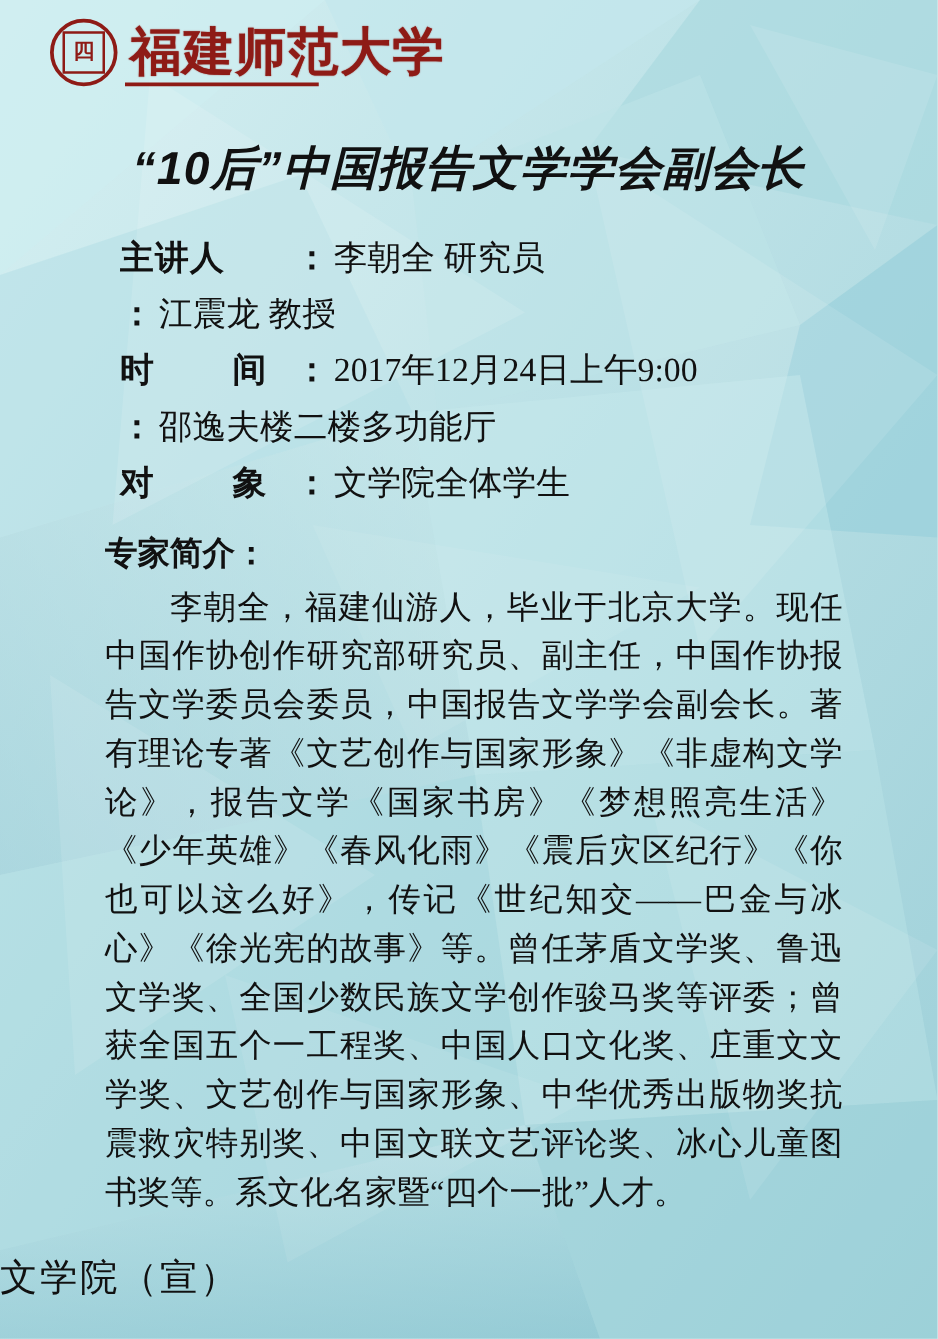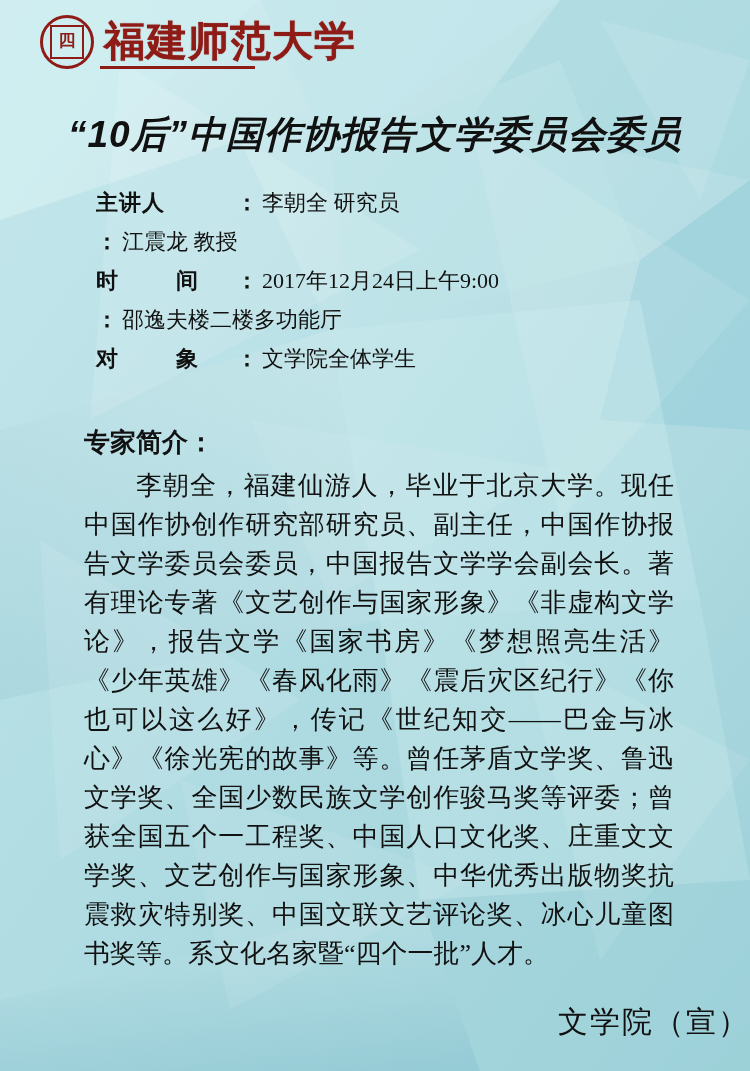--- a/index.html
+++ b/index.html
@@ -105,21 +105,21 @@
   .info {
     position: absolute;
     top: 188px;
     left: 96px;
     width: 600px;
   }
   .info-row {
     display: flex;
     align-items: center;
     margin-bottom: 9px;
-    font-size: 22px;
+    font-size: 27px;
     color: #111;
   }
   .info-label {
     font-weight: bold;
     width: 140px;
     flex: 0 0 140px;
     letter-spacing: 1px;
     font-family: "Liberation Serif", serif;
   }
   .info-label.spaced {
@@ -156,21 +156,21 @@
     text-indent: 52px;
     font-family: "Liberation Serif", serif;
   }
 
   
   .footer {
     position: absolute;
     top: 1002px;
     left: 0;
     width: 750px;
-    text-align: right;
+    text-align: left;
     font-size: 30px;
     color: #111;
     font-family: "Liberation Serif", serif;
     letter-spacing: 2px;
   }
 </style>
 </head>
 <body>
 
 <div class="poster">
@@ -217,21 +217,21 @@
   <div class="content">
 
     <div class="logo-row">
       <div class="logo-seal">
         <div class="inner">四</div>
       </div>
       <div class="logo-text">福建师范大学</div>
     </div>
     <div class="logo-underline"></div>
 
-    <div class="title">“10后”中国作协报告文学委员会委员</div>
+    <div class="title">“10后”中国报告文学学会副会长</div>
 
     <div class="info">
 
       <div class="info-row">
         <span class="info-label">主讲人</span>
         <span class="info-colon">：</span>
         <span class="info-value">李朝全 研究员</span>
       </div>
 
       <div class="info-row">

